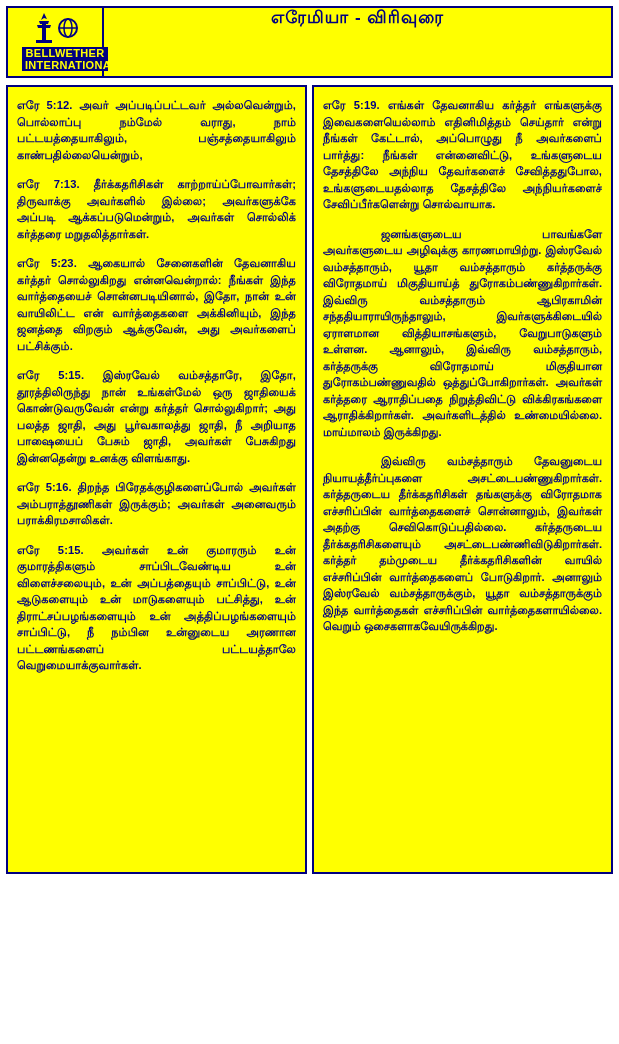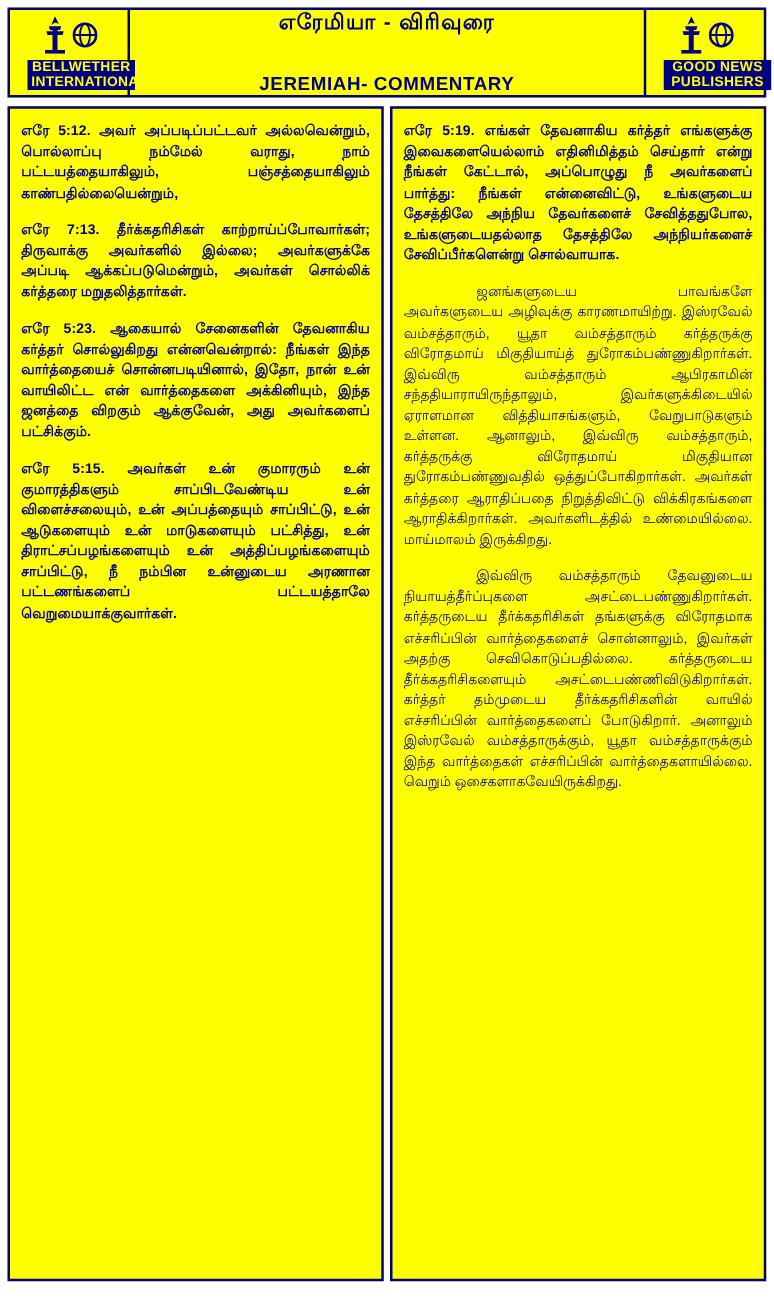--- a/index.html
+++ b/index.html
@@ -87,21 +87,21 @@
     color: #000080;
     font-size: 15px;
     font-weight: bold;
     letter-spacing: 0.5px;
     text-align: center;
   }
   
   .content {
     position: relative;
     margin-top: 7px;
-    height: 940px;
+    height: 789px;
     display: flex;
     gap: 5px;
   }
   .column {
     flex: 1 1 50%;
     background: #ffff00;
     border: 2px solid #000080;
     box-sizing: border-box;
     padding: 10px 9px 8px 9px;
     overflow: hidden;
@@ -112,21 +112,21 @@
     line-height: 16.5px;
     margin: 0 0 13px 0;
     text-align: justify;
     text-justify: inter-word;
   }
   .para.bold {
     font-weight: bold;
     letter-spacing: 0.1px;
   }
   .para.plain {
-    font-weight: normal;
+    font-weight: bold;
   }
   .para.indent {
     text-indent: 58px;
   }
   .para.last {
     margin-bottom: 0;
   }
 </style>
 </head>
 <body>
@@ -153,54 +153,33 @@
             <line x1="1" y1="12" x2="19" y2="12" stroke="#000080" stroke-width="1.5"></line>
           </svg>
         </span>
       </div>
       <div class="logo-text">BELLWETHER</div>
       <div class="logo-text">INTERNATIONAL</div>
     </div>
 
     <div class="header-titles">
       <div class="title-tamil">எரேமியா  -  விரிவுரை</div>
-      <div class="title-english">JEREMIAH- COMMENTARY</div>
     </div>
 
-    <div class="logo-box right">
-      <div class="logo-row">
-        <span class="logo-emblem">
-          <svg width="22" height="30" viewBox="0 0 22 30">
-            <rect x="9" y="10" width="4" height="18" fill="#000080"></rect>
-            <path d="M11 0 L14 6 L11 5 L8 7 Z" fill="#000080"></path>
-            <path d="M6 8 L16 8 L15 11 L7 11 Z" fill="#000080"></path>
-            <path d="M4 12 L18 12 L17 15 L5 15 Z" fill="#000080"></path>
-            <path d="M3 27 L19 27 L19 30 L3 30 Z" fill="#000080"></path>
-          </svg>
-        </span>
-        <span class="logo-emblem">
-          <svg width="20" height="24" viewBox="0 0 20 24">
-            <circle cx="10" cy="12" r="9" fill="none" stroke="#000080" stroke-width="2"></circle>
-            <ellipse cx="10" cy="12" rx="4" ry="9" fill="none" stroke="#000080" stroke-width="1.5"></ellipse>
-            <line x1="1" y1="12" x2="19" y2="12" stroke="#000080" stroke-width="1.5"></line>
-          </svg>
-        </span>
-      </div>
-      <div class="logo-text">GOOD NEWS</div>
-      <div class="logo-text">PUBLISHERS</div>
-    </div>
 
   </div>
 
   <div class="content">
 
     <div class="column">
       <p class="para bold">எரே 5:12.  அவர் அப்படிப்பட்டவர் அல்லவென்றும், பொல்லாப்பு நம்மேல் வராது, நாம் பட்டயத்தையாகிலும், பஞ்சத்தையாகிலும் காண்பதில்லையென்றும்,</p>
       <p class="para bold">எரே 7:13.  தீர்க்கதரிசிகள் காற்றாய்ப்போவார்கள்; திருவாக்கு அவர்களில் இல்லை; அவர்களுக்கே அப்படி ஆக்கப்படுமென்றும், அவர்கள் சொல்லிக் கர்த்தரை மறுதலித்தார்கள்.</p>
       <p class="para bold">எரே 5:23.  ஆகையால் சேனைகளின் தேவனாகிய கர்த்தர் சொல்லுகிறது என்னவென்றால்: நீங்கள் இந்த வார்த்தையைச் சொன்னபடியினால், இதோ, நான் உன் வாயிலிட்ட என் வார்த்தைகளை அக்கினியும், இந்த ஜனத்தை விறகும் ஆக்குவேன், அது அவர்களைப் பட்சிக்கும்.</p>
+      <p class="para bold">எரே 5:15.  இஸ்ரவேல் வம்சத்தாரே, இதோ, தூரத்திலிருந்து நான் உங்கள்மேல் ஒரு ஜாதியைக் கொண்டுவருவேன் என்று கர்த்தர் சொல்லுகிறார்; அது பலத்த ஜாதி, அது பூர்வகாலத்து ஜாதி, நீ அறியாத பாஷையைப் பேசும் ஜாதி, அவர்கள் பேசுகிறது இன்னதென்று உனக்கு விளங்காது.</p>
+      <p class="para bold">எரே 5:16.  திறந்த பிரேதக்குழிகளைப்போல் அவர்கள் அம்பராத்தூணிகள் இருக்கும்; அவர்கள் அனைவரும் பராக்கிரமசாலிகள்.</p>
       <p class="para bold">எரே 5:15.  அவர்கள் உன் குமாரரும் உன் குமாரத்திகளும் சாப்பிடவேண்டிய உன் விளைச்சலையும், உன் அப்பத்தையும் சாப்பிட்டு, உன் ஆடுகளையும் உன் மாடுகளையும் பட்சித்து, உன் திராட்சப்பழங்களையும் உன் அத்திப்பழங்களையும் சாப்பிட்டு, நீ நம்பின உன்னுடைய அரணான பட்டணங்களைப் பட்டயத்தாலே வெறுமையாக்குவார்கள்.</p>
     </div>
 
     <div class="column">
       <p class="para bold">எரே 5:19. எங்கள் தேவனாகிய கர்த்தர் எங்களுக்கு இவைகளையெல்லாம் எதினிமித்தம் செய்தார் என்று நீங்கள் கேட்டால், அப்பொழுது நீ அவர்களைப் பார்த்து: நீங்கள் என்னைவிட்டு, உங்களுடைய தேசத்திலே அந்நிய தேவர்களைச் சேவித்ததுபோல, உங்களுடையதல்லாத தேசத்திலே அந்நியர்களைச் சேவிப்பீர்களென்று சொல்வாயாக.</p>
       <p class="para plain indent">ஜனங்களுடைய பாவங்களே அவர்களுடைய அழிவுக்கு காரணமாயிற்று. இஸ்ரவேல் வம்சத்தாரும், யூதா வம்சத்தாரும் கர்த்தருக்கு விரோதமாய் மிகுதியாய்த் துரோகம்பண்ணுகிறார்கள். இவ்விரு வம்சத்தாரும் ஆபிரகாமின் சந்ததியாராயிருந்தாலும், இவர்களுக்கிடையில் ஏராளமான வித்தியாசங்களும், வேறுபாடுகளும் உள்ளன. ஆனாலும், இவ்விரு வம்சத்தாரும், கர்த்தருக்கு விரோதமாய் மிகுதியான துரோகம்பண்ணுவதில் ஒத்துப்போகிறார்கள். அவர்கள் கர்த்தரை ஆராதிப்பதை நிறுத்திவிட்டு விக்கிரகங்களை ஆராதிக்கிறார்கள். அவர்களிடத்தில் உண்மையில்லை. மாய்மாலம் இருக்கிறது.</p>
       <p class="para plain indent last">இவ்விரு வம்சத்தாரும் தேவனுடைய நியாயத்தீர்ப்புகளை அசட்டைபண்ணுகிறார்கள். கர்த்தருடைய தீர்க்கதரிசிகள் தங்களுக்கு விரோதமாக எச்சரிப்பின் வார்த்தைகளைச் சொன்னாலும், இவர்கள் அதற்கு செவிகொடுப்பதில்லை. கர்த்தருடைய தீர்க்கதரிசிகளையும் அசட்டைபண்ணிவிடுகிறார்கள். கர்த்தர் தம்முடைய தீர்க்கதரிசிகளின் வாயில் எச்சரிப்பின் வார்த்தைகளைப் போடுகிறார். அனாலும் இஸ்ரவேல் வம்சத்தாருக்கும், யூதா வம்சத்தாருக்கும் இந்த வார்த்தைகள் எச்சரிப்பின் வார்த்தைகளாயில்லை. வெறும் ஒசைகளாகவேயிருக்கிறது.</p>
     </div>
 
   </div>

